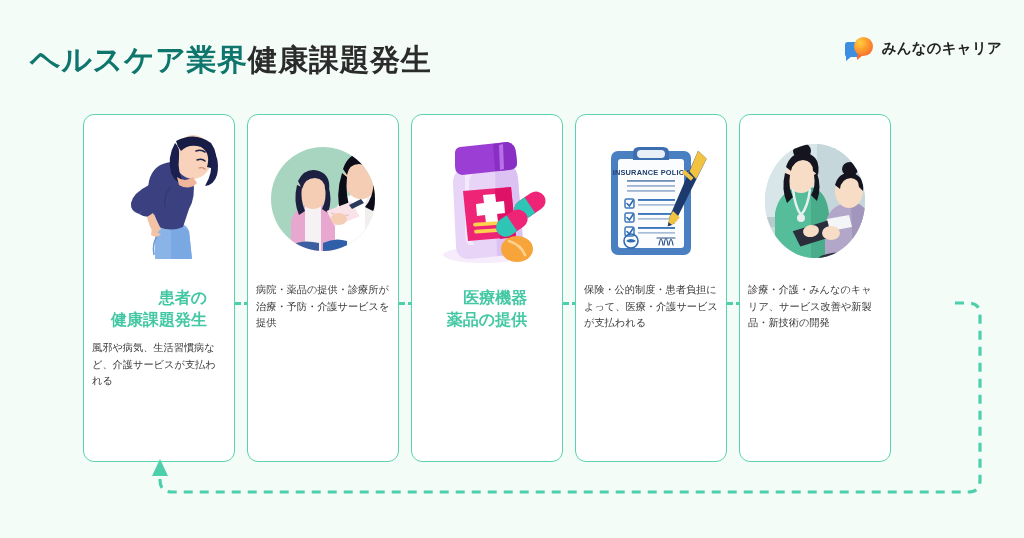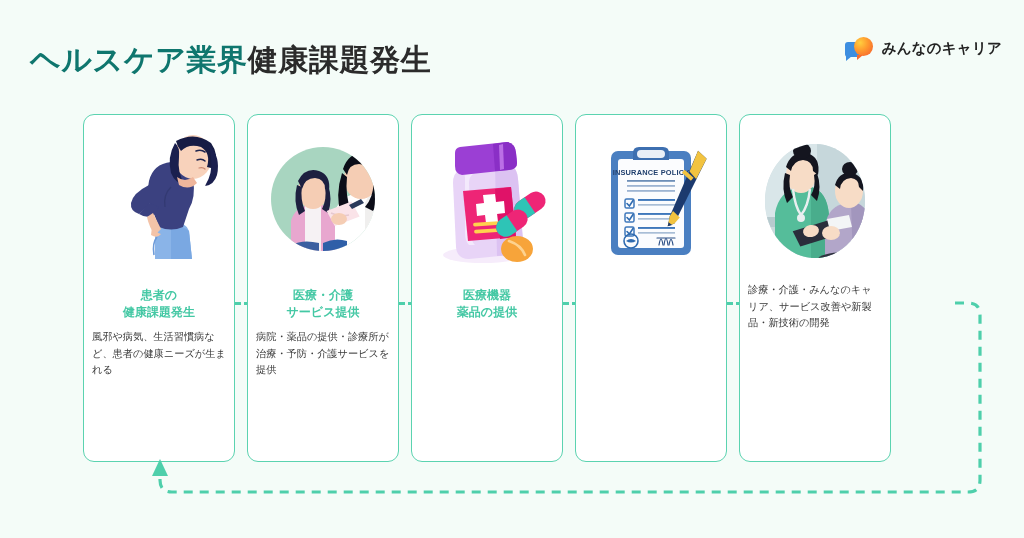--- a/index.html
+++ b/index.html
@@ -48,22 +48,22 @@
     background:#ffffff;
     border:1.6px solid #5bd3b0;
     border-radius:11px;
     display:flex; flex-direction:column; align-items:center;
     padding:12px 10px 10px;
     position:relative;
   }
   .art { width:125px; height:140px; position:relative; margin-top:6px; }
   .card-title {
     margin-top:14px;
-    text-align:center;
-    font-size:12px; font-weight:bold; line-height:1.38;
+    text-align:right;
+    font-size:16px; font-weight:bold; line-height:1.38;
     color:#44c8a4; white-space:pre-line;
   }
   .card-body {
     margin-top:9px; width:134px;
     font-size:10.2px; line-height:1.62; color:#3a3a3a;
     text-align:left;
   }
 
   
   .conn {
@@ -111,21 +111,21 @@
         <path d="M112 12 Q124 24 120 42 Q117 52 108 53 Q116 40 114 26 Q113 17 112 12 Z" fill="#1a1f4e"></path>
         <path d="M96 44 Q88 50 80 44 L82 52 Q92 58 100 50 Z" fill="#efb69c"></path>
         <path d="M99 18 Q104 16 108 19" stroke="#20264f" stroke-width="1.6" fill="none" stroke-linecap="round"></path>
         <path d="M100 27 Q105 25 108 28" stroke="#20264f" stroke-width="1.5" fill="none" stroke-linecap="round"></path>
         <path d="M102 35 Q106 34 108 36" stroke="#c98670" stroke-width="1.2" fill="none" stroke-linecap="round"></path>
         <path d="M74 54 Q66 62 68 74" stroke="#333a72" stroke-width="1.3" fill="none"></path>
       </svg>
     </div>
     <div class="card-title">患者の
 健康課題発生</div>
-    <div class="card-body">風邪や病気、生活習慣病など、患者の健康ニーズが生まれる</div>
+    <div class="card-body">風邪や病気、生活習慣病など、介護サービスが支払われる</div>
   </div>
 
   <div class="card">
     <div class="art">
       <svg viewBox="0 0 125 140">
         <defs>
             <clipPath id="c2">
               <circle cx="62" cy="66" r="52"></circle>
             </clipPath>
           </defs>
@@ -144,22 +144,20 @@
           <path d="M82 36 Q88 18 106 20 Q124 24 122 48 Q121 66 112 78 L104 74 Q114 62 112 46 Q110 32 98 31 Q88 31 86 42 Z" fill="#0c0d18"></path>
           <path d="M81 40 Q74 62 80 82 L90 78 Q84 62 86 44 Z" fill="#0c0d18"></path>
           <path d="M66 76 L92 70 L98 86 L72 92 Z" fill="#fae3e8" transform="rotate(-8 80 80)"></path>
           <path d="M70 80 Q78 84 88 82" stroke="#e6c8cf" stroke-width="1.4" fill="none"></path>
           <path d="M88 72 L100 66 L103 70 L91 76 Z" fill="#2b3a5b"></path>
           <ellipse cx="78" cy="86" rx="8" ry="6" fill="#f5cdb4"></ellipse>
           <path d="M62 110 Q74 104 86 108 L86 124 L62 124 Z" fill="#2f5fa8"></path>
         </g>
       </svg>
     </div>
-    <div class="card-title">医療・介護
-サービス提供</div>
     <div class="card-body">病院・薬品の提供・診療所が治療・予防・介護サービスを提供</div>
   </div>
 
   <div class="card">
     <div class="art">
       <svg viewBox="0 0 125 140">
         <ellipse cx="58" cy="122" rx="40" ry="8" fill="#f6ecfb"></ellipse>
         <path d="M34 38 L84 32 Q92 34 93 46 L98 108 Q98 120 86 122 L44 126 Q32 126 31 114 L28 50 Q28 40 34 38 Z" fill="#e8d4f7"></path>
         <path d="M70 33 L84 32 Q92 34 93 46 L98 108 Q98 120 86 122 L72 123 Z" fill="#dcc2f2"></path>
         <path d="M40 44 Q38 42 44 41 L48 41 Q44 44 44 50 L46 100 Q46 108 50 112 L44 112 Q40 108 40 100 Z" fill="#f5ecfd" opacity=".85"></path>
@@ -223,20 +221,21 @@
         </g>
         <g transform="rotate(12 96 60)">
           <path d="M100 16 L110 22 L92 92 L86 96 L86 86 Z" fill="#1c3a6e"></path>
           <path d="M100 16 L110 22 L104 44 L96 38 Z" fill="#f2c340"></path>
           <path d="M88 80 L96 85 L92 92 L86 96 L86 86 Z" fill="#f2c340"></path>
           <path d="M86 92 L90 94 L86 96 Z" fill="#1c3a6e"></path>
           <rect x="89" y="40" width="12" height="4" transform="rotate(30 95 42)" fill="#f2c340"></rect>
         </g>
       </svg>
     </div>
+    <div class="card-body">保険・公的制度・患者負担によって、医療・介護サービスが支払われる</div>
   </div>
 
   <div class="card">
     <div class="art">
       <svg viewBox="0 0 125 140">
         <defs>
             <clipPath id="c5">
               <ellipse cx="62" cy="68" rx="50" ry="57"></ellipse>
             </clipPath>
           </defs>

